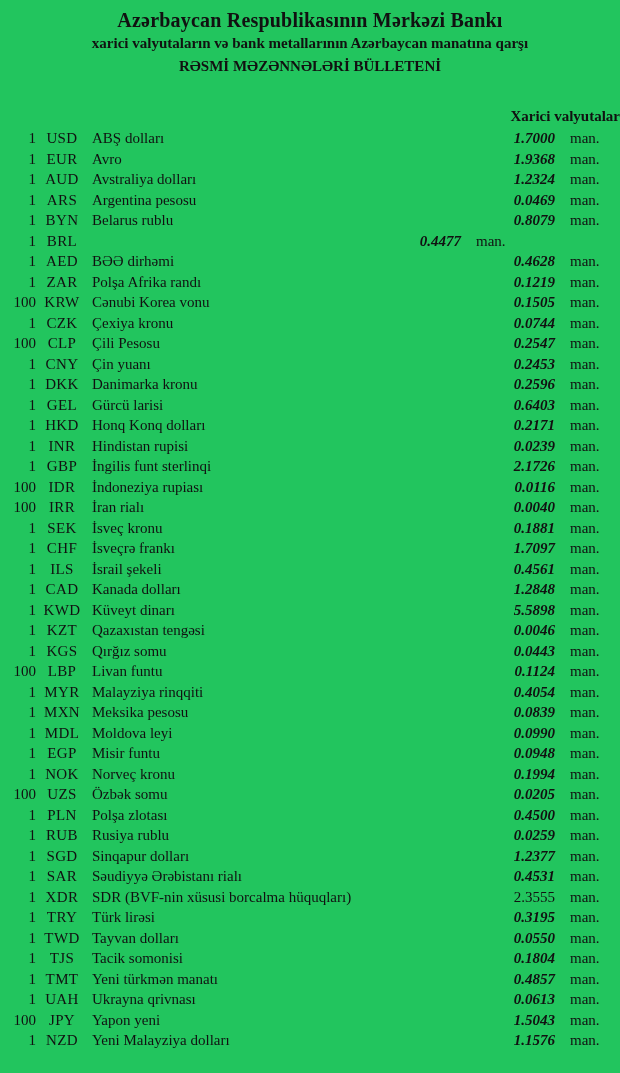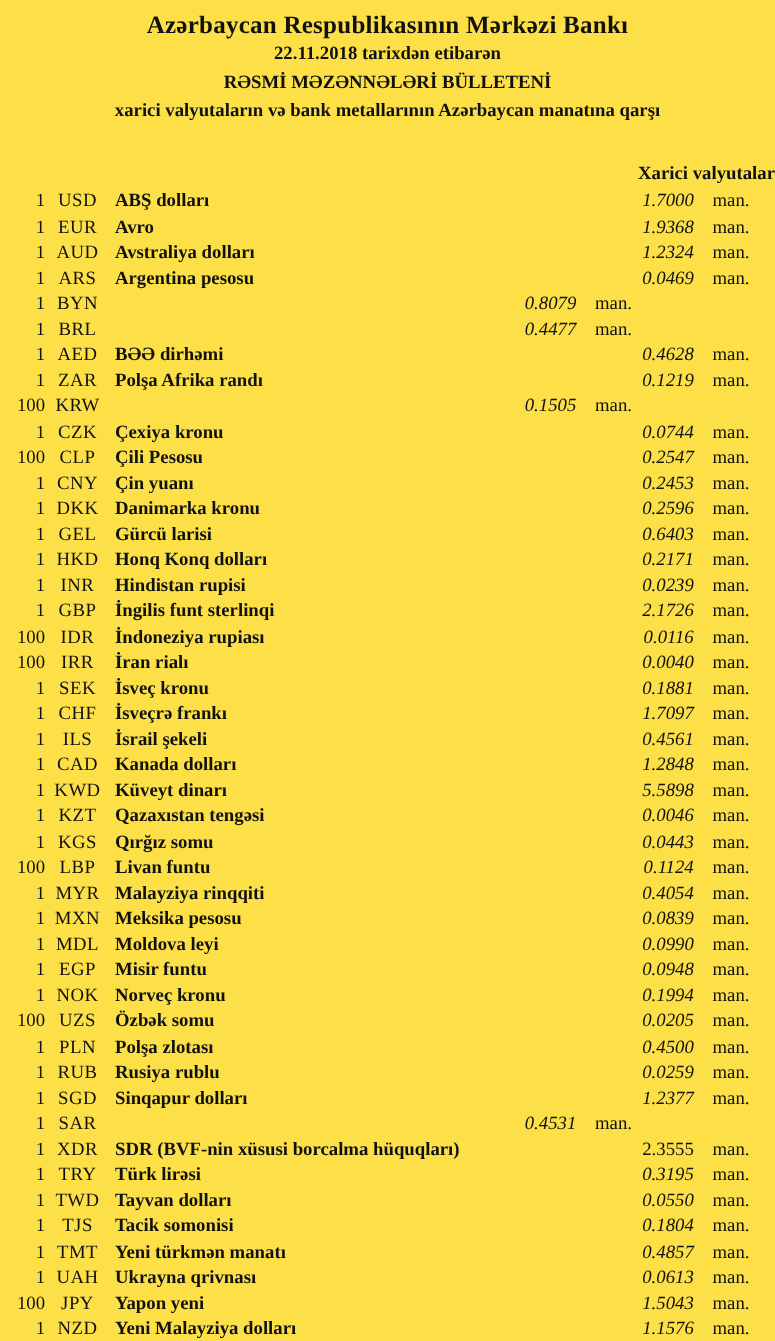--- a/index.html
+++ b/index.html
@@ -9,21 +9,21 @@
     color: #111111;
     font-family: "Liberation Serif", "DejaVu Serif", serif;
   }
   .page {
     position: relative;
     width: 620px;
     height: 1073px;
     box-sizing: border-box;
     padding-top: 8px;
     overflow: hidden;
-    background: #fde047;
+    background: #22c55e;
   }
   .bank-name {
     margin: 0;
     font-size: 20px;
     line-height: 24px;
     font-weight: bold;
     text-align: center;
     letter-spacing: 0.2px;
   }
   .hline {
@@ -49,34 +49,33 @@
     column-gap: 6px;
     align-items: baseline;
     height: 20.5px;
     line-height: 20.5px;
     font-size: 15px;
     padding-right: 15px;
     box-sizing: border-box;
   }
   .qty   { text-align: right; }
   .code  { text-align: center; letter-spacing: 0.4px; }
-  .cname { text-align: left; padding-left: 4px; white-space: nowrap; font-weight: bold; }
-  .rate  { text-align: right; font-weight: normal; font-style: italic; }
+  .cname { text-align: left; padding-left: 4px; white-space: nowrap; }
+  .rate  { text-align: right; font-weight: bold; font-style: italic; }
   .rate.upright { font-style: normal; font-weight: normal; text-align: right; }
   .unit  { text-align: left; padding-left: 9px; }
 </style>
 </head>
 <body>
 
 <div class="page">
   <header>
     <h1 class="bank-name">Azərbaycan Respublikasının Mərkəzi Bankı</h1>
-    <p class="hline">22.11.2018 tarixdən etibarən</p>
+    <p class="hline">xarici valyutaların və bank metallarının Azərbaycan manatına qarşı</p>
     <p class="hline">RƏSMİ MƏZƏNNƏLƏRİ BÜLLETENİ</p>
-    <p class="hline">xarici valyutaların və bank metallarının Azərbaycan manatına qarşı</p>
   </header>
 
   <h2 class="section-title">Xarici valyutalar</h2>
 
   <div class="rates" id="rates-table">
   <div class="row">
     <span class="qty">1</span>
     <span class="code">USD</span>
     <span class="cname">ABŞ dolları</span>
     <span class="rate">1.7000</span>
@@ -103,20 +102,21 @@
     <span class="qty">1</span>
     <span class="code">ARS</span>
     <span class="cname">Argentina pesosu</span>
     <span class="rate">0.0469</span>
     <span class="unit">man.</span>
   </div>
 
   <div class="row">
     <span class="qty">1</span>
     <span class="code">BYN</span>
+    <span class="cname">Belarus rublu</span>
     <span class="rate">0.8079</span>
     <span class="unit">man.</span>
   </div>
 
   <div class="row">
     <span class="qty">1</span>
     <span class="code">BRL</span>
     <span class="rate">0.4477</span>
     <span class="unit">man.</span>
   </div>
@@ -133,20 +133,21 @@
     <span class="qty">1</span>
     <span class="code">ZAR</span>
     <span class="cname">Polşa Afrika randı</span>
     <span class="rate">0.1219</span>
     <span class="unit">man.</span>
   </div>
 
   <div class="row">
     <span class="qty">100</span>
     <span class="code">KRW</span>
+    <span class="cname">Cənubi Korea vonu</span>
     <span class="rate">0.1505</span>
     <span class="unit">man.</span>
   </div>
 
   <div class="row">
     <span class="qty">1</span>
     <span class="code">CZK</span>
     <span class="cname">Çexiya kronu</span>
     <span class="rate">0.0744</span>
     <span class="unit">man.</span>
@@ -356,20 +357,21 @@
     <span class="qty">1</span>
     <span class="code">SGD</span>
     <span class="cname">Sinqapur dolları</span>
     <span class="rate">1.2377</span>
     <span class="unit">man.</span>
   </div>
 
   <div class="row">
     <span class="qty">1</span>
     <span class="code">SAR</span>
+    <span class="cname">Səudiyyə Ərəbistanı rialı</span>
     <span class="rate">0.4531</span>
     <span class="unit">man.</span>
   </div>
 
   <div class="row">
     <span class="qty">1</span>
     <span class="code">XDR</span>
     <span class="cname">SDR (BVF-nin xüsusi borcalma hüquqları)</span>
     <span class="rate upright">2.3555</span>
     <span class="unit">man.</span>

